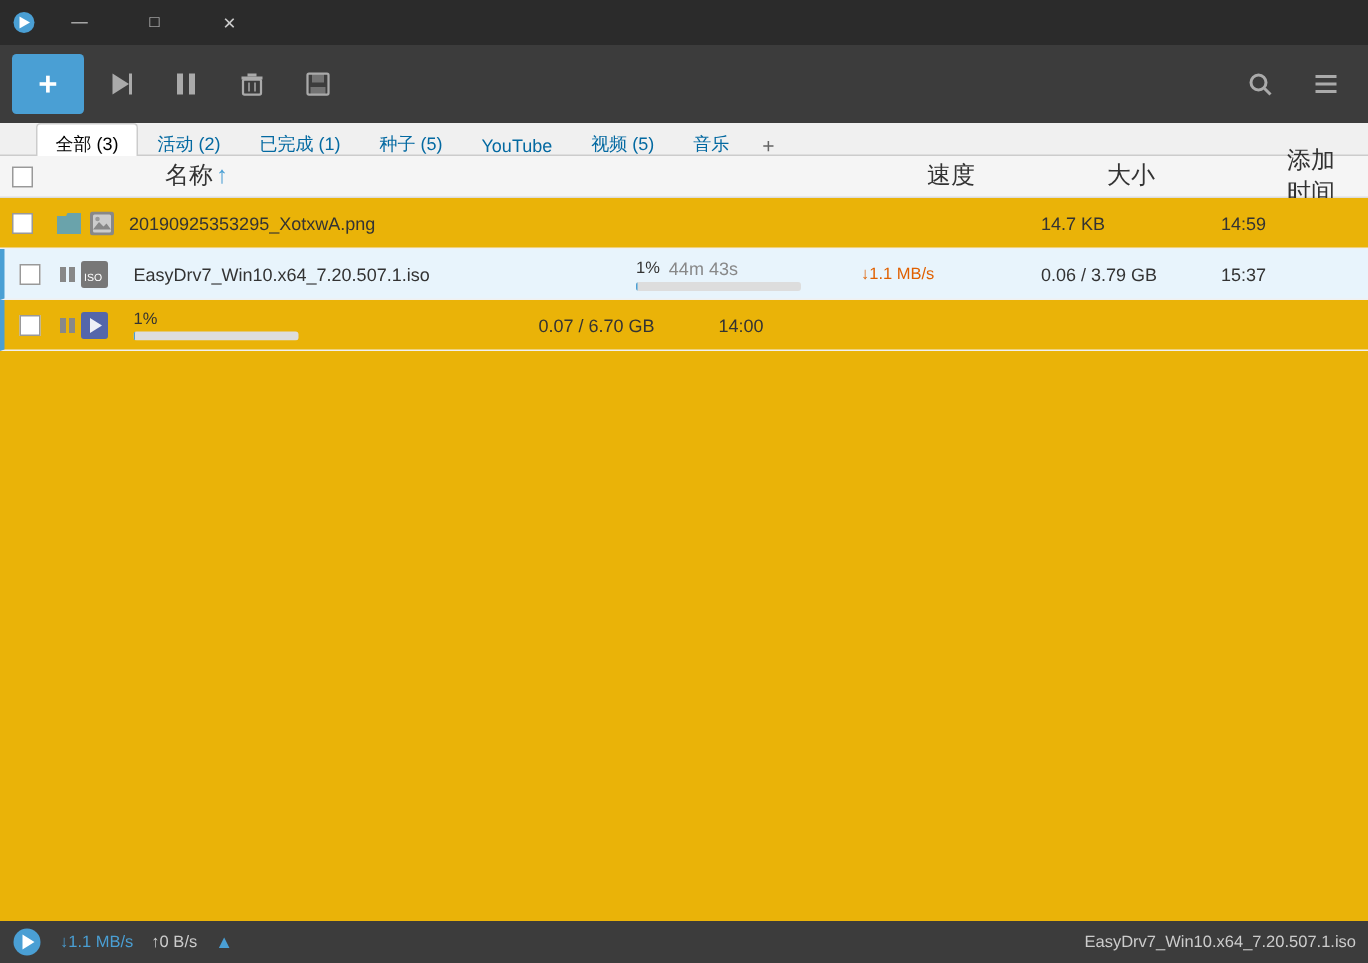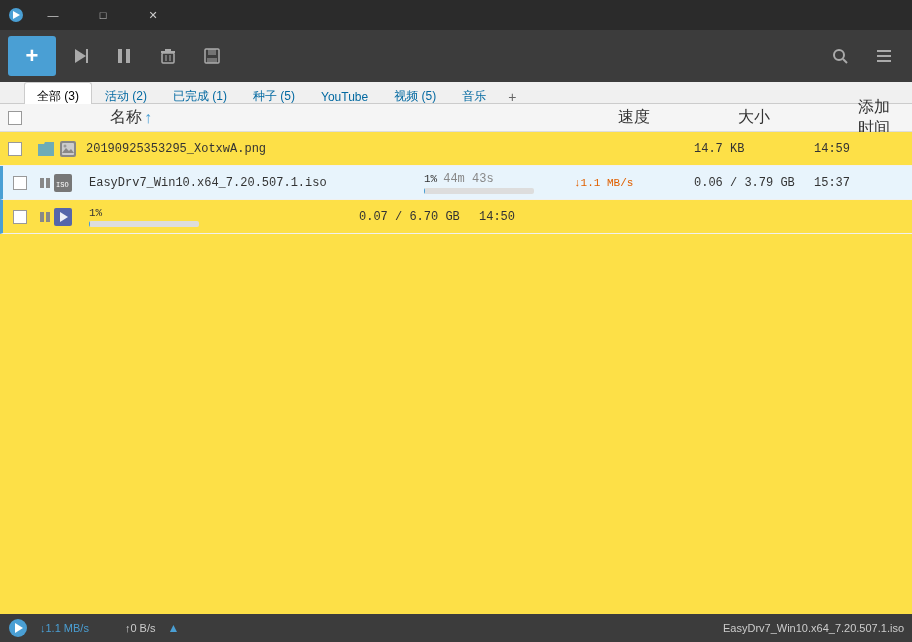--- a/index.html
+++ b/index.html
@@ -152,22 +152,21 @@
       display: flex;
       align-items: center;
       gap: 2px;
       margin-left: 44px;
     }
 
     
     .table-body {
       flex: 1;
       overflow-y: auto;
-      background: #fde047;
-      font-family: Liberation Mono, monospace;
+      background: #eab308;
     }
     .table-row {
       display: flex;
       align-items: center;
       height: 34px;
       padding: 0 8px;
       border-bottom: 1px solid #f0f0f0;
     }
     .table-row.selected { background: #e8f4fc; }
     .table-row.active-download { border-left: 3px solid #4a9fd4; }
@@ -234,21 +233,20 @@
       align-items: center;
       justify-content: center;
     }
     .status-speed {
       color: #4a9fd4;
       font-size: 11px;
     }
     .status-upload {
       color: #ccc;
       font-size: 11px;
-      margin-left: 24px;
     }
     .status-chevron {
       color: #4a9fd4;
       font-size: 12px;
     }
     .status-filename {
       margin-left: auto;
       color: #ccc;
       font-size: 11px;
     }
@@ -475,21 +473,21 @@
         <div class="progress-bar-bg">
           <div class="progress-bar-fill" style="width:1%"></div>
         </div>
       </div>
     </div>
     <div class="col-speed cell">
       
       <span style="color:transparent;">↑</span>
     </div>
     <div class="col-size cell">0.07 / 6.70 GB</div>
-    <div class="col-added cell">14:50</div>
+    <div class="col-added cell">14:00</div>
   </div>
 
 </div>
 
 <div class="status-bar">
   <div class="status-icon">
     <svg width="20" height="20" viewBox="0 0 20 20">
       <circle cx="10" cy="10" r="9" fill="#4a9fd4"></circle>
       <polygon points="7,5 15,10 7,15" fill="#fff"></polygon>
     </svg>

